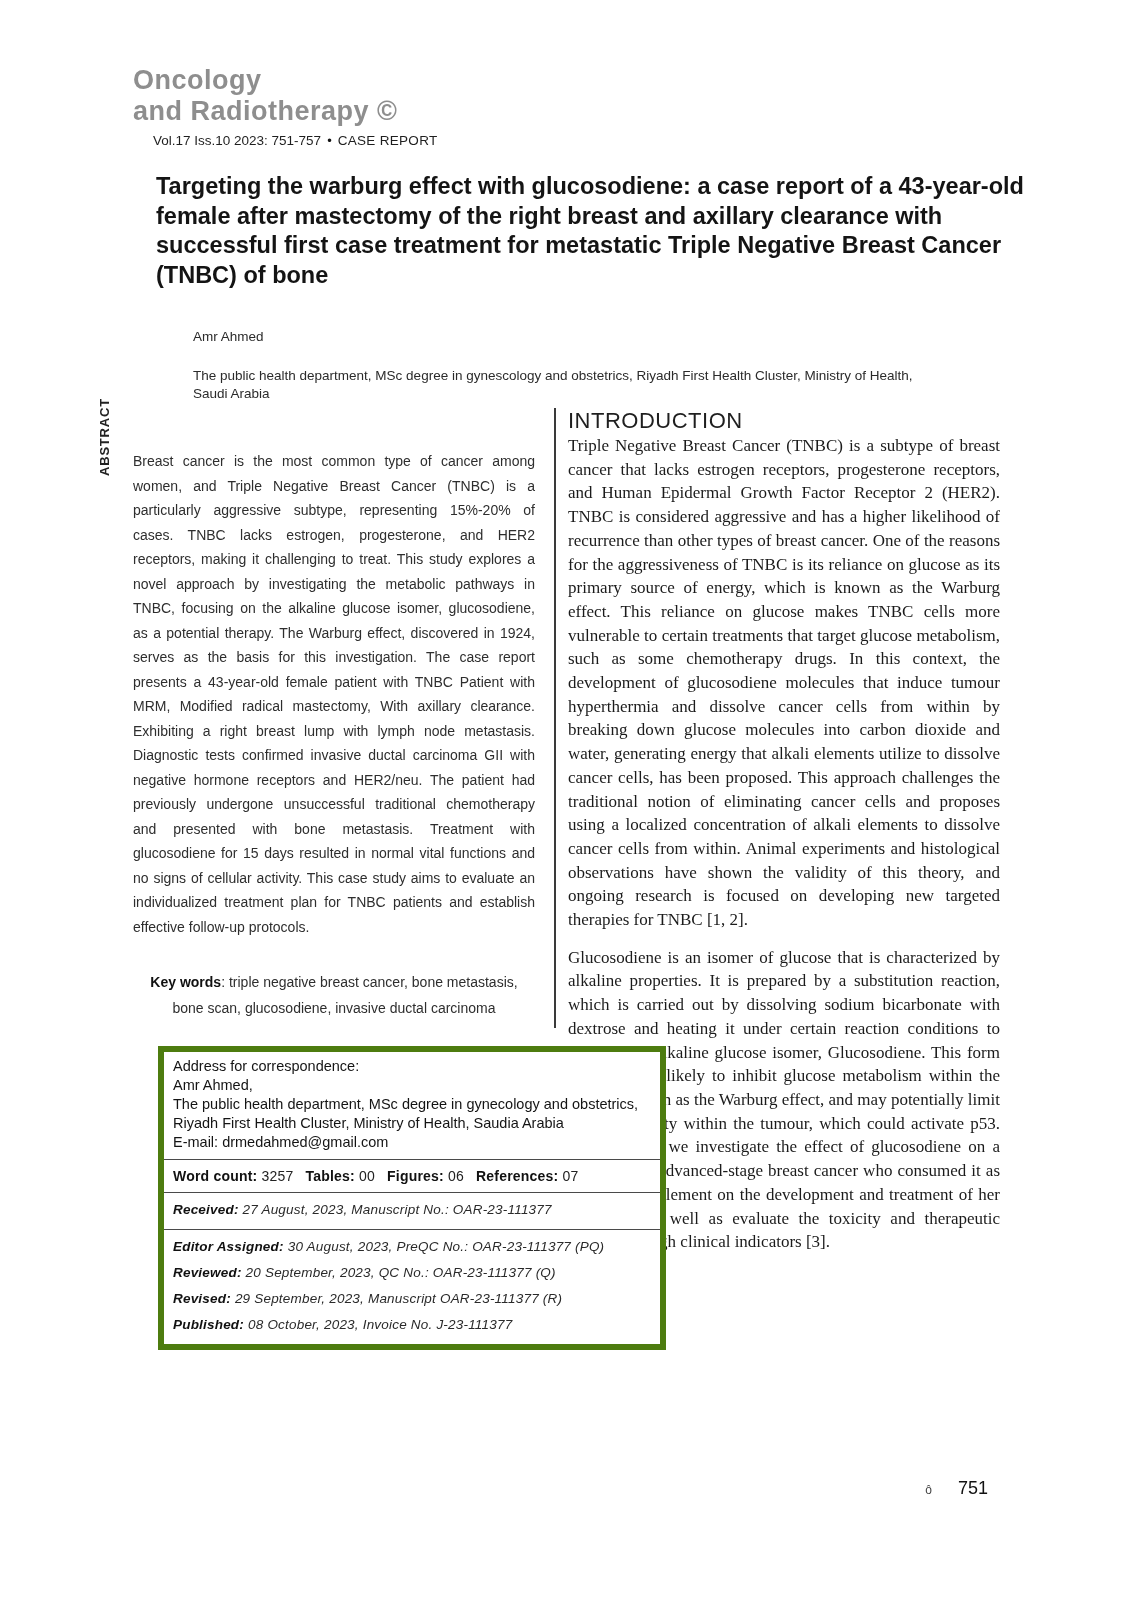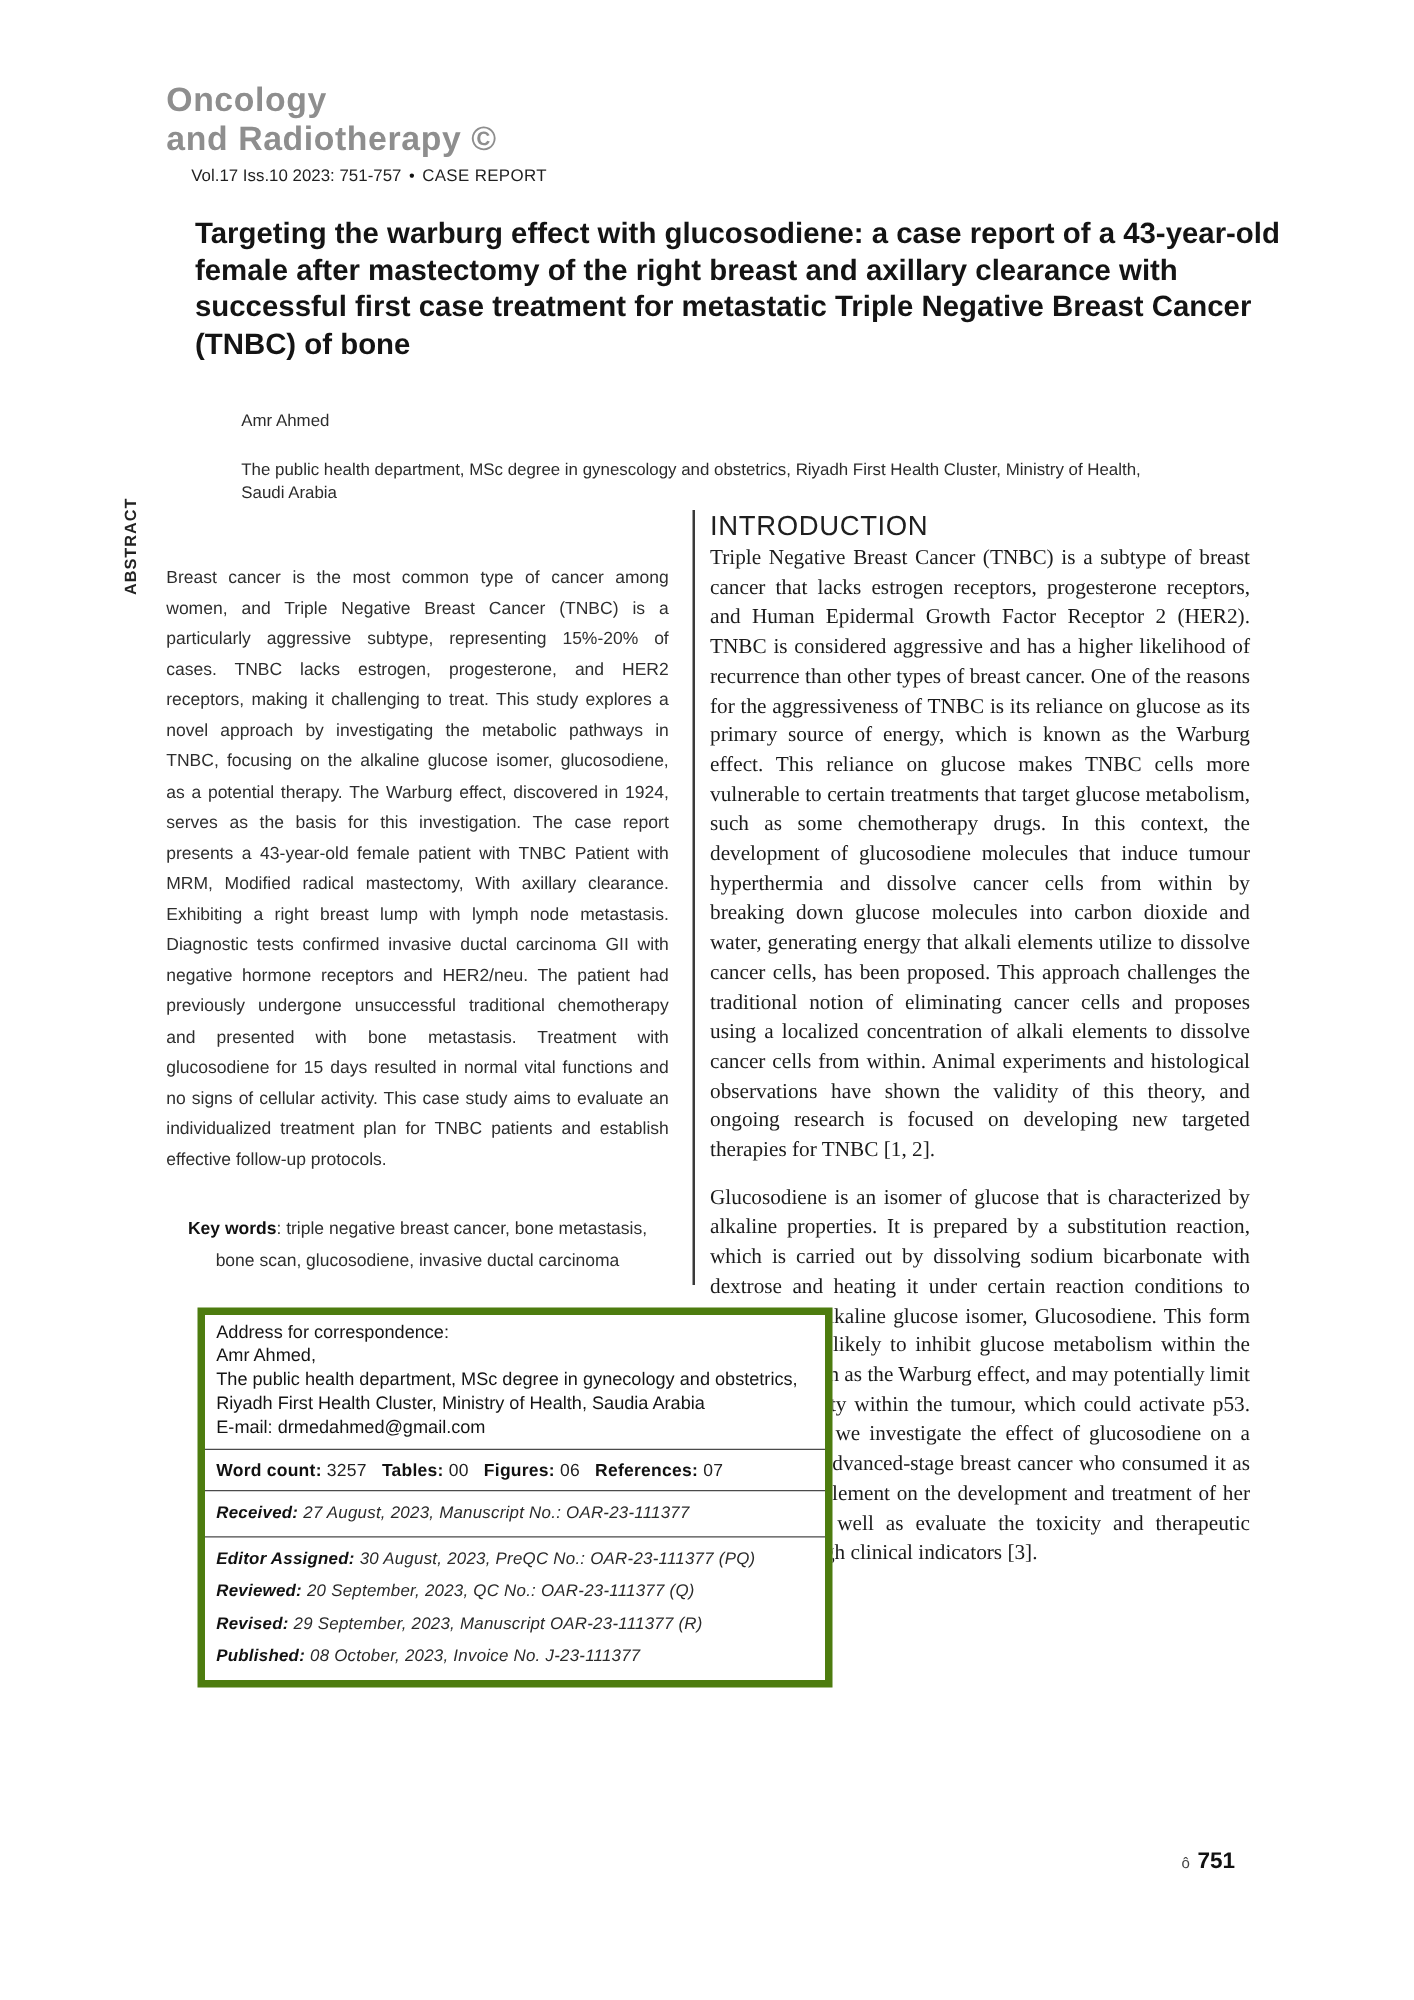--- a/index.html
+++ b/index.html
@@ -73,21 +73,21 @@
   .metrics-row { padding: 8px 9px; font-size: 14px; color: #222; letter-spacing: 0.2px; }
   .m-label { font-weight: 700; color: #111; }
   .m-value { margin-right: 8px; }
   .history-section { padding: 4px 9px 6px 9px; font-style: italic; }
   .history-row { font-size: 13.5px; line-height: 26px; color: #2a2a2a; letter-spacing: 0.2px; white-space: nowrap; }
   .h-label { font-weight: 700; color: #111; margin-right: 4px; }
 
   
   .page-footer { position: absolute; right: 143px; top: 1478px; display: flex; align-items: baseline; }
   .footer-icon { font-size: 12px; color: #444; margin-right: 6px; }
-  .page-number { font-size: 18px; font-weight: 700; color: #111; }
+  .page-number { font-size: 18px; font-weight: 400; color: #111; margin-left: 20px; }
 </style>
 </head>
 <body>
 
 <div class="page">
 
   <header class="journal-header">
     <div class="journal-name">
       <div>Oncology</div>
       <div>and Radiotherapy ©</div>

